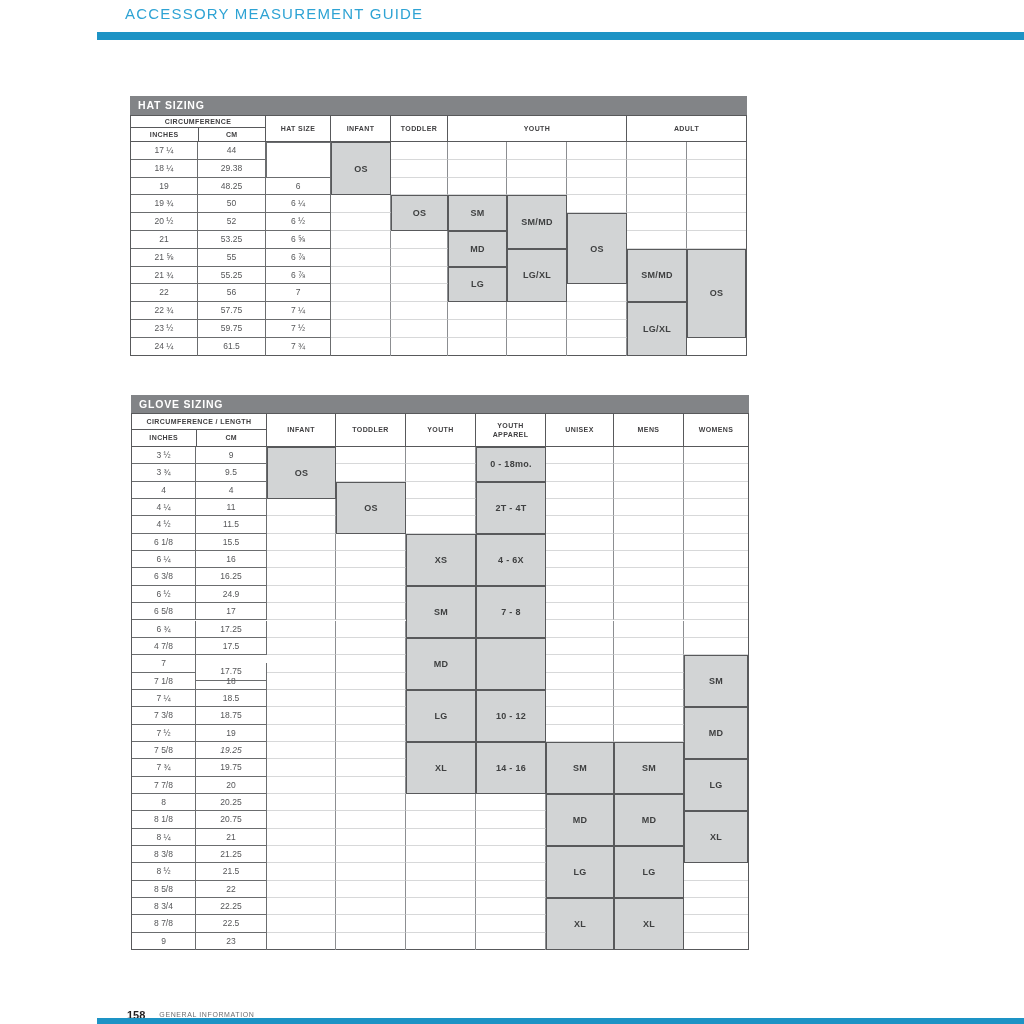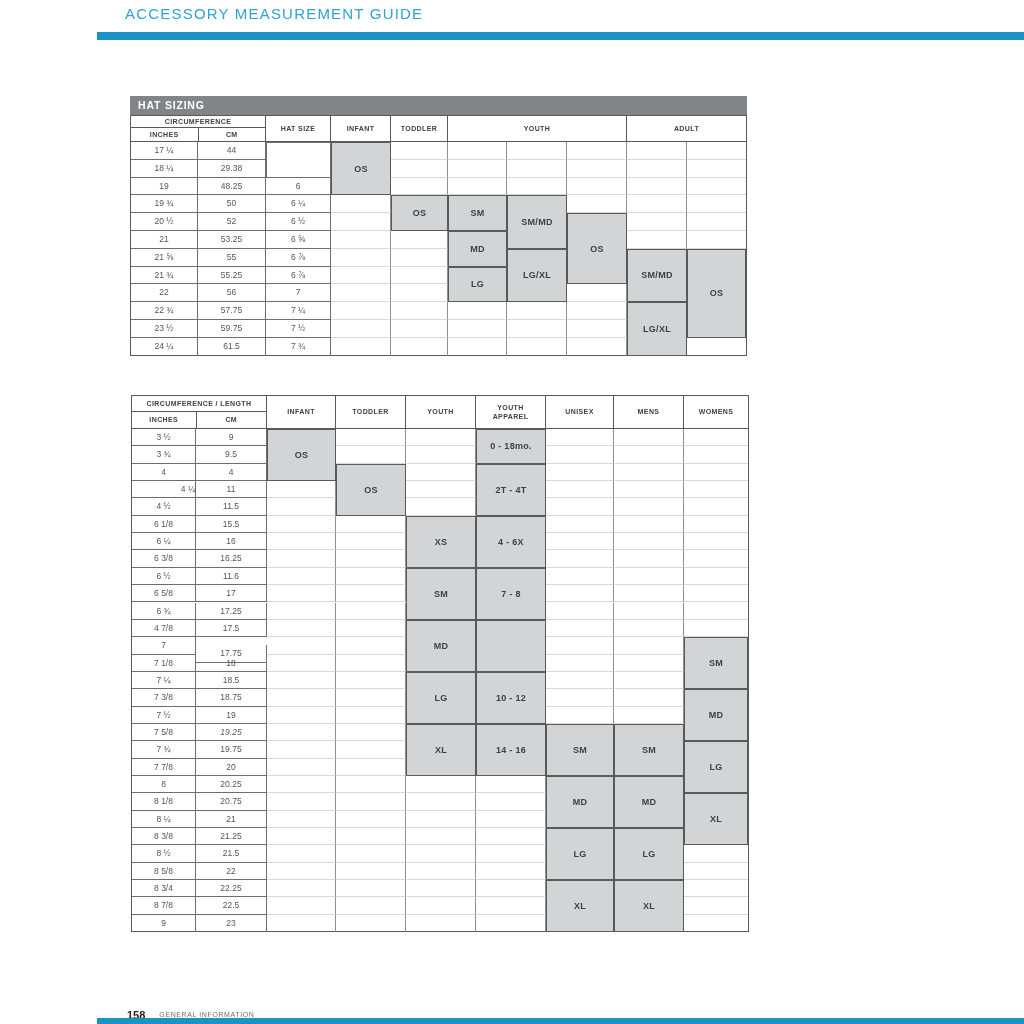--- a/index.html
+++ b/index.html
@@ -202,20 +202,21 @@
           <div class="merge" style="left: 376px; top: 106.8px; width: 60px; height: 53.4px;">LG/XL</div>
           <div class="merge" style="left: 436px; top: 71.2px; width: 60px; height: 71.2px;">OS</div>
           <div class="merge" style="left: 496px; top: 106.8px; width: 60px; height: 53.4px;">SM/MD</div>
           <div class="merge" style="left: 496px; top: 160.2px; width: 60px; height: 53.4px;">LG/XL</div>
           <div class="merge" style="left: 556px; top: 106.8px; width: 59px; height: 89px;">OS</div>
         </div>
       </div>
     </div>
 
   <div class="sizing-table" style="left: 131px; top: 395px; width: 618px;">
+      <div class="tbar" style="height: 18px; line-height: 18px; width: 618px;">GLOVE SIZING</div>
       <div class="tgrid" style="width: 616px; height: 535.15px;">
         <div class="hgroup" style="left: 0px; width: 135px; height: 32px; border-right: 1px solid var(--dark);">
           <div class="htier1" style="height: 16px; line-height: 16px;">CIRCUMFERENCE / LENGTH</div>
           <div class="htier2" style="height: 16px;">
             <div class="hsub" style="width: 64px; line-height: 16px;">INCHES</div>
             <div class="hsub" style="width: 71px; line-height: 16px; border-left: 1px solid var(--dark);">CM</div>
           </div>
         </div>
         <div class="hgroup" style="left: 135px; width: 69px; height: 32px; border-right: 1px solid var(--dark);">
           <div class="hlabel" style="line-height: 32px;">INFANT</div>
@@ -262,21 +263,21 @@
           <div class="cell sizecell" style="left: 552px; top: 17.35px; width: 64px; height: 17.35px; line-height: 17.35px; border-right: none;"></div>
           <div class="cell textcell" style="left: 0px; top: 34.7px; width: 64px; height: 17.35px; line-height: 17.35px;">4</div>
           <div class="cell textcell" style="left: 64px; top: 34.7px; width: 71px; height: 17.35px; line-height: 17.35px;">4</div>
           <div class="cell sizecell" style="left: 135px; top: 34.7px; width: 69px; height: 17.35px; line-height: 17.35px;"></div>
           <div class="cell sizecell" style="left: 204px; top: 34.7px; width: 70px; height: 17.35px; line-height: 17.35px;"></div>
           <div class="cell sizecell" style="left: 274px; top: 34.7px; width: 70px; height: 17.35px; line-height: 17.35px;"></div>
           <div class="cell sizecell" style="left: 344px; top: 34.7px; width: 70px; height: 17.35px; line-height: 17.35px;"></div>
           <div class="cell sizecell" style="left: 414px; top: 34.7px; width: 68px; height: 17.35px; line-height: 17.35px;"></div>
           <div class="cell sizecell" style="left: 482px; top: 34.7px; width: 70px; height: 17.35px; line-height: 17.35px;"></div>
           <div class="cell sizecell" style="left: 552px; top: 34.7px; width: 64px; height: 17.35px; line-height: 17.35px; border-right: none;"></div>
-          <div class="cell textcell" style="left: 0px; top: 52.05px; width: 64px; height: 17.35px; line-height: 17.35px; text-align: right;">4 ¼</div>
+          <div class="cell textcell" style="left: 0px; top: 52.05px; width: 64px; height: 17.35px; line-height: 17.35px;">4 ¼</div>
           <div class="cell textcell" style="left: 64px; top: 52.05px; width: 71px; height: 17.35px; line-height: 17.35px;">11</div>
           <div class="cell sizecell" style="left: 135px; top: 52.05px; width: 69px; height: 17.35px; line-height: 17.35px;"></div>
           <div class="cell sizecell" style="left: 204px; top: 52.05px; width: 70px; height: 17.35px; line-height: 17.35px;"></div>
           <div class="cell sizecell" style="left: 274px; top: 52.05px; width: 70px; height: 17.35px; line-height: 17.35px;"></div>
           <div class="cell sizecell" style="left: 344px; top: 52.05px; width: 70px; height: 17.35px; line-height: 17.35px;"></div>
           <div class="cell sizecell" style="left: 414px; top: 52.05px; width: 68px; height: 17.35px; line-height: 17.35px;"></div>
           <div class="cell sizecell" style="left: 482px; top: 52.05px; width: 70px; height: 17.35px; line-height: 17.35px;"></div>
           <div class="cell sizecell" style="left: 552px; top: 52.05px; width: 64px; height: 17.35px; line-height: 17.35px; border-right: none;"></div>
           <div class="cell textcell" style="left: 0px; top: 69.4px; width: 64px; height: 17.35px; line-height: 17.35px;">4 ½</div>
           <div class="cell textcell" style="left: 64px; top: 69.4px; width: 71px; height: 17.35px; line-height: 17.35px;">11.5</div>
@@ -308,21 +309,21 @@
           <div class="cell textcell" style="left: 0px; top: 121.45px; width: 64px; height: 17.35px; line-height: 17.35px;">6 3/8</div>
           <div class="cell textcell" style="left: 64px; top: 121.45px; width: 71px; height: 17.35px; line-height: 17.35px;">16.25</div>
           <div class="cell sizecell" style="left: 135px; top: 121.45px; width: 69px; height: 17.35px; line-height: 17.35px;"></div>
           <div class="cell sizecell" style="left: 204px; top: 121.45px; width: 70px; height: 17.35px; line-height: 17.35px;"></div>
           <div class="cell sizecell" style="left: 274px; top: 121.45px; width: 70px; height: 17.35px; line-height: 17.35px;"></div>
           <div class="cell sizecell" style="left: 344px; top: 121.45px; width: 70px; height: 17.35px; line-height: 17.35px;"></div>
           <div class="cell sizecell" style="left: 414px; top: 121.45px; width: 68px; height: 17.35px; line-height: 17.35px;"></div>
           <div class="cell sizecell" style="left: 482px; top: 121.45px; width: 70px; height: 17.35px; line-height: 17.35px;"></div>
           <div class="cell sizecell" style="left: 552px; top: 121.45px; width: 64px; height: 17.35px; line-height: 17.35px; border-right: none;"></div>
           <div class="cell textcell" style="left: 0px; top: 138.8px; width: 64px; height: 17.35px; line-height: 17.35px;">6 ½</div>
-          <div class="cell textcell" style="left: 64px; top: 138.8px; width: 71px; height: 17.35px; line-height: 17.35px;">11.6</div>
+          <div class="cell textcell" style="left: 64px; top: 138.8px; width: 71px; height: 17.35px; line-height: 17.35px;">24.9</div>
           <div class="cell sizecell" style="left: 135px; top: 138.8px; width: 69px; height: 17.35px; line-height: 17.35px;"></div>
           <div class="cell sizecell" style="left: 204px; top: 138.8px; width: 70px; height: 17.35px; line-height: 17.35px;"></div>
           <div class="cell sizecell" style="left: 274px; top: 138.8px; width: 70px; height: 17.35px; line-height: 17.35px;"></div>
           <div class="cell sizecell" style="left: 344px; top: 138.8px; width: 70px; height: 17.35px; line-height: 17.35px;"></div>
           <div class="cell sizecell" style="left: 414px; top: 138.8px; width: 68px; height: 17.35px; line-height: 17.35px;"></div>
           <div class="cell sizecell" style="left: 482px; top: 138.8px; width: 70px; height: 17.35px; line-height: 17.35px;"></div>
           <div class="cell sizecell" style="left: 552px; top: 138.8px; width: 64px; height: 17.35px; line-height: 17.35px; border-right: none;"></div>
           <div class="cell textcell" style="left: 0px; top: 156.15px; width: 64px; height: 17.35px; line-height: 17.35px;">6 5/8</div>
           <div class="cell textcell" style="left: 64px; top: 156.15px; width: 71px; height: 17.35px; line-height: 17.35px;">17</div>
           <div class="cell sizecell" style="left: 135px; top: 156.15px; width: 69px; height: 17.35px; line-height: 17.35px;"></div>

